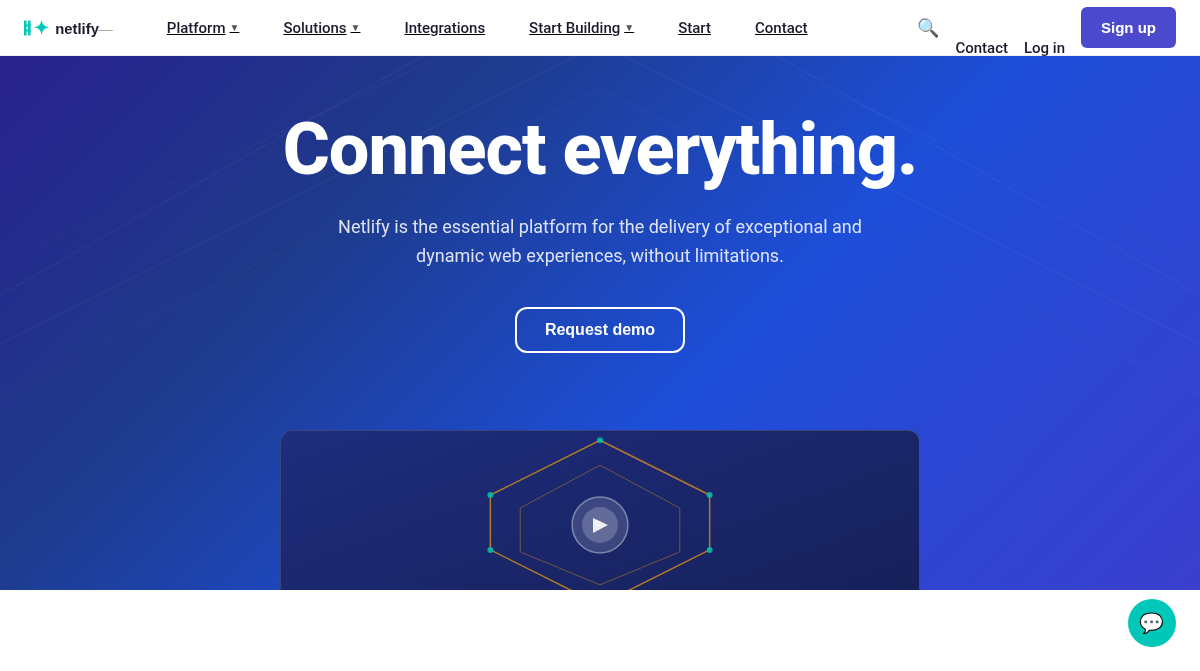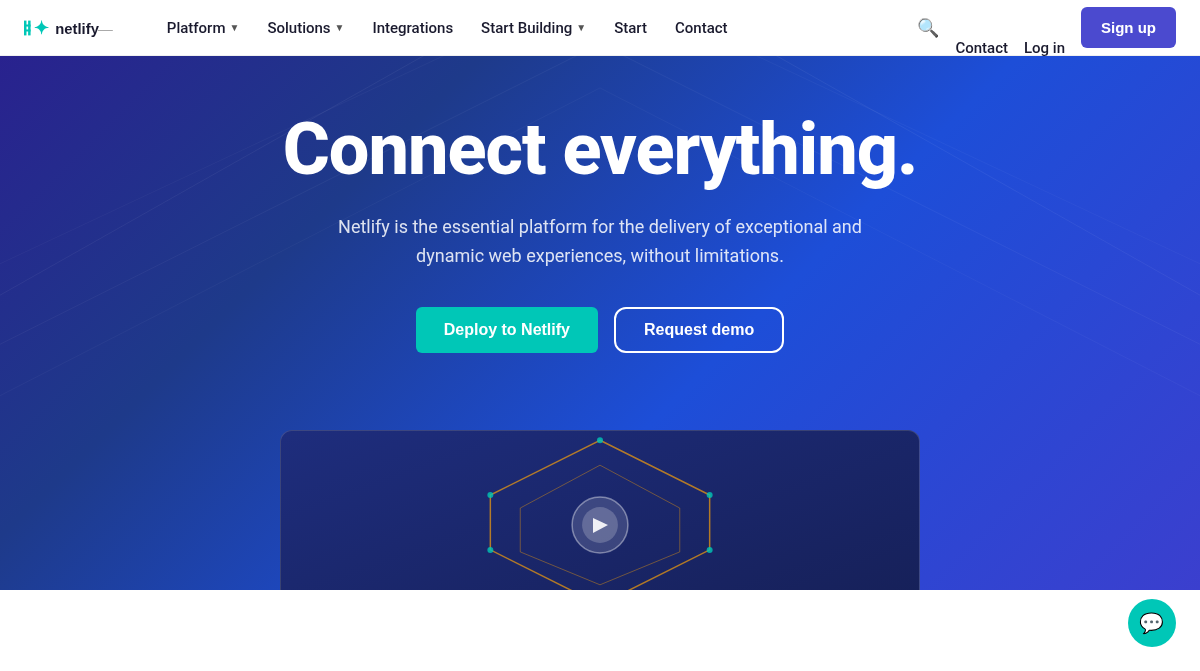--- a/index.html
+++ b/index.html
@@ -37,22 +37,23 @@
     }
 
     .nav-logo svg {
       height: 28px;
       width: auto;
     }
 
     .nav-links {
       display: flex;
       align-items: flex-end;
-      gap: 4px;
+      gap: 20px;
       flex: 1;
+      text-decoration: underline;
     }
 
     .nav-link {
       display: flex;
       align-items: center;
       gap: 4px;
       padding: 6px 12px;
       font-size: 15px;
       color: #1a1a2e;
       cursor: pointer;
@@ -287,21 +288,20 @@
     <line x1="600" y1="-20" x2="1200" y2="300" stroke="rgba(255,255,255,0.04)" stroke-width="1"></line>
     <line x1="600" y1="-20" x2="0" y2="300" stroke="rgba(255,255,255,0.04)" stroke-width="1"></line>
   </svg>
 
   <div class="hero-content">
     <h1 class="hero-title">
       <span>Connect everything.</span><br>
     </h1>
     <p class="hero-subtitle">Netlify is the essential platform for the delivery of exceptional and dynamic web experiences, without limitations.</p>
     <div class="hero-buttons">
-      <button class="btn-deploy">Deploy to Netlify</button>
       <button class="btn-demo">Request demo</button>
     </div>
   </div>
 
   <div class="dashboard-preview">
     <div class="hex-container">
       <svg viewBox="0 0 640 180" width="640" height="180">
 
         <polygon points="320,10 430,65 430,120 320,175 210,120 210,65" fill="none" stroke="#f59e0b" stroke-width="1.5" opacity="0.7"></polygon>
 

